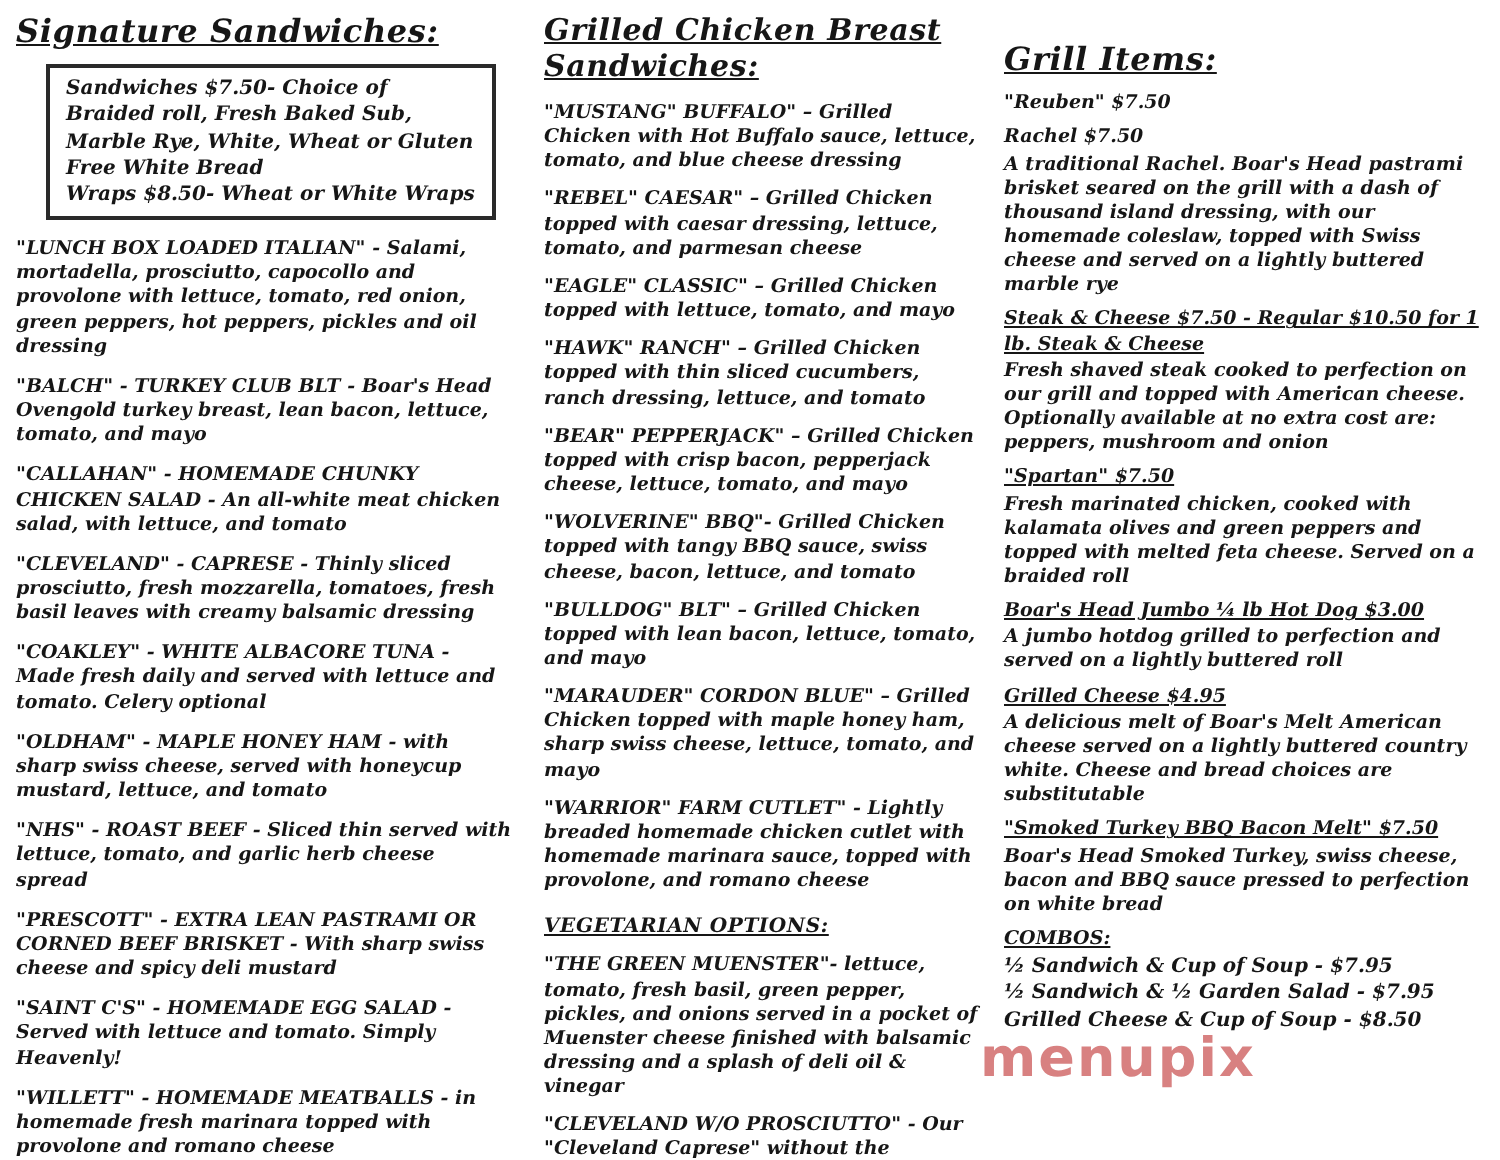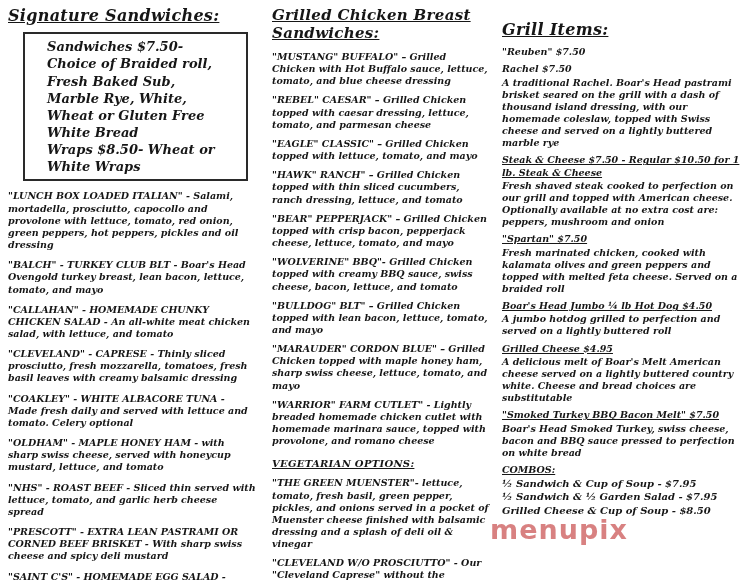--- a/index.html
+++ b/index.html
@@ -41,22 +41,22 @@
     line-height: 1.2;
     text-decoration: underline;
     margin-bottom: 7px;
     letter-spacing: 0.3px;
   }
   .col2 .heading { font-size: 15px; margin-bottom: 9px; }
 
   .intro-box {
     border: 2px solid #2a2a2a;
     margin: 1px 8px 9px 15px;
-    padding: 4px 22px;
-    font-size: 13px;
+    padding: 4px 8px;
+    font-size: 10px;
     line-height: 1.32;
   }
 
   .item { font-size: 9.5px; line-height: 1.28; margin-bottom: 8px; }
   .col2 .item { margin-bottom: 7px; }
   .col3 .item { margin-bottom: 5px; }
 
   .subheading {
     font-size: 10px;
     text-decoration: underline;
@@ -140,21 +140,21 @@
   <div class="item">
     <span>"HAWK" RANCH" –</span>
     <span>Grilled Chicken topped with thin sliced cucumbers, ranch dressing, lettuce, and tomato</span>
   </div>
   <div class="item">
     <span>"BEAR" PEPPERJACK" –</span>
     <span>Grilled Chicken topped with crisp bacon, pepperjack cheese, lettuce, tomato, and mayo</span>
   </div>
   <div class="item">
     <span>"WOLVERINE" BBQ"-</span>
-    <span>Grilled Chicken topped with creamy BBQ sauce, swiss cheese, bacon, lettuce, and tomato</span>
+    <span>Grilled Chicken topped with tangy BBQ sauce, swiss cheese, bacon, lettuce, and tomato</span>
   </div>
   <div class="item">
     <span>"BULLDOG" BLT" –</span>
     <span>Grilled Chicken topped with lean bacon, lettuce, tomato, and mayo</span>
   </div>
   <div class="item">
     <span>"MARAUDER" CORDON BLUE" –</span>
     <span>Grilled Chicken topped with maple honey ham, sharp swiss cheese, lettuce, tomato, and mayo</span>
   </div>
   <div class="item">
@@ -186,21 +186,21 @@
   </div>
   <div class="item">
     <div class="title3 u">Steak &amp; Cheese $7.50 - Regular $10.50 for 1 lb. Steak &amp; Cheese</div>
     <div>Fresh shaved steak cooked to perfection on our grill and topped with American cheese. Optionally available at no extra cost are: peppers, mushroom and onion</div>
   </div>
   <div class="item">
     <div class="title3 u">"Spartan" $7.50</div>
     <div>Fresh marinated chicken, cooked with kalamata olives and green peppers and topped with melted feta cheese. Served on a braided roll</div>
   </div>
   <div class="item">
-    <div class="title3 u">Boar's Head Jumbo ¼ lb Hot Dog  $4.50</div>
+    <div class="title3 u">Boar's Head Jumbo ¼ lb Hot Dog  $3.00</div>
     <div>A jumbo hotdog grilled to perfection and served on a lightly buttered roll</div>
   </div>
   <div class="item">
     <div class="title3 u">Grilled Cheese $4.95</div>
     <div>A delicious melt of Boar's Melt American cheese served on a lightly buttered country white. Cheese and bread choices are substitutable</div>
   </div>
   <div class="item">
     <div class="title3 u">"Smoked Turkey BBQ Bacon Melt" $7.50</div>
     <div>Boar's Head Smoked Turkey, swiss cheese, bacon and BBQ sauce pressed to perfection on white bread</div>
   </div>

